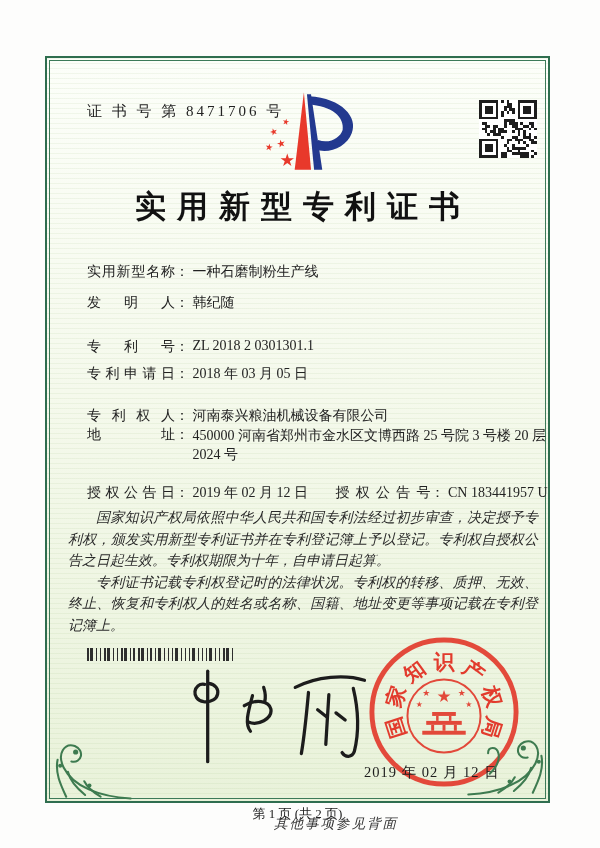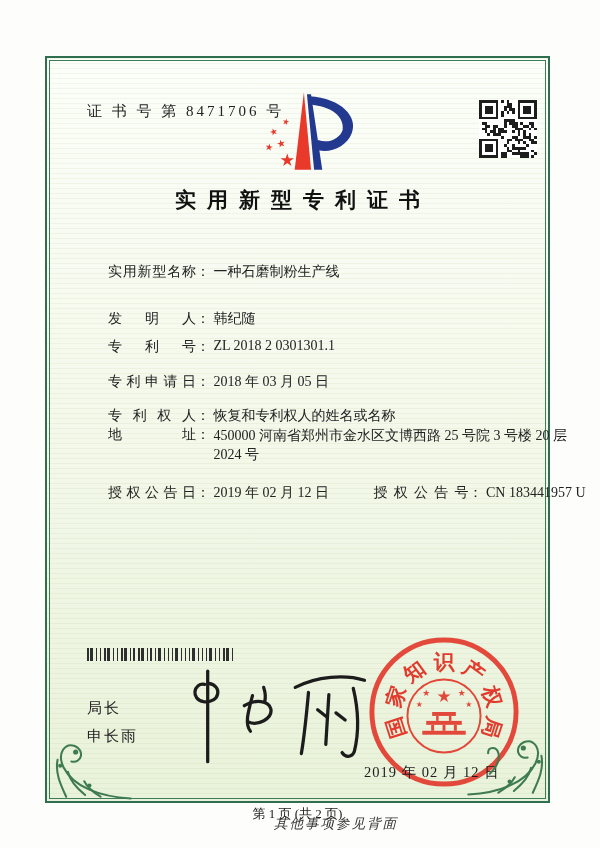--- a/index.html
+++ b/index.html
@@ -22,35 +22,35 @@
     border:1px solid #3c7a58;pointer-events:none;
   }
   .cert-no{
     position:absolute;left:40px;top:44px;font-size:15px;letter-spacing:3px;color:#222;
   }
   .logo{position:absolute;left:212px;top:26px;width:102px;height:102px;}
   .qr{position:absolute;left:432px;top:42px;width:58px;height:58px;background:#fff;}
   .qr svg{width:100%;height:100%;shape-rendering:crispEdges;}
   .title{
     position:absolute;left:0;top:128px;width:100%;text-align:center;
-    font-size:21px;font-weight:bold;letter-spacing:11px;color:#111;text-indent:11px;
+    font-size:31px;font-weight:bold;letter-spacing:11px;color:#111;text-indent:11px;
   }
   .fields{position:absolute;left:40px;top:0;width:440px;font-size:14px;}
   .frow{position:absolute;left:0;white-space:nowrap;}
   .flabel{
     display:inline-block;width:88px;text-align:justify;text-align-last:justify;
-    vertical-align:top;color:#222;margin-left:21px;
+    vertical-align:top;color:#222;
   }
   .fcolon{vertical-align:top;}
   .fvalue{color:#222;}
   .fvalue.wrap{
     display:inline-block;width:372px;vertical-align:top;white-space:normal;
     line-height:19px;
   }
-  .frow .second{margin-left:41px;}
+  .frow .second{margin-left:24px;}
   .flabel.w2{width:95px;}
   .body-paragraphs{
     position:absolute;left:66px;top:505px;width:470px;
     font-size:14px;line-height:21.5px;font-style:italic;color:#2a2a2a;
     text-align:justify;
   }
   .body-paragraphs p{margin:0;text-indent:2em;}
   .barcode{
     position:absolute;left:85px;top:647px;width:147px;height:13px;
     background:repeating-linear-gradient(90deg,
@@ -214,55 +214,55 @@
     </svg>
   </div>
 
   <div class="title">实用新型专利证书</div>
 
   <div class="fields">
     <div class="frow" style="top:205px">
       <span class="flabel">实用新型名称</span><span class="fcolon">：</span>
       <span class="fvalue">一种石磨制粉生产线</span>
     </div>
-    <div class="frow" style="top:252px">
+    <div class="frow" style="top:236px">
       <span class="flabel">发明人</span><span class="fcolon">：</span>
       <span class="fvalue">韩纪随</span>
     </div>
     <div class="frow" style="top:280px">
       <span class="flabel">专利号</span><span class="fcolon">：</span>
       <span class="fvalue">ZL 2018 2 0301301.1</span>
     </div>
-    <div class="frow" style="top:315px">
+    <div class="frow" style="top:307px">
       <span class="flabel">专利申请日</span><span class="fcolon">：</span>
       <span class="fvalue">2018 年 03 月 05 日</span>
     </div>
     <div class="frow" style="top:349px">
       <span class="flabel">专利权人</span><span class="fcolon">：</span>
-      <span class="fvalue">恢复和专利权人的姓名或名称</span>
+      <span class="fvalue">河南泰兴粮油机械设备有限公司</span>
     </div>
     <div class="frow" style="top:368px">
       <span class="flabel">地址</span><span class="fcolon">：</span>
       <span class="fvalue wrap">450000 河南省郑州市金水区文博西路 25 号院 3 号楼 20 层 2024 号</span>
     </div>
     <div class="frow" style="top:426px">
       <span class="flabel">授权公告日</span><span class="fcolon">：</span>
       <span class="fvalue">2019 年 02 月 12 日</span>
       <span class="second flabel w2">授权公告号</span><span class="fcolon">：</span>
       <span class="fvalue">CN 183441957 U</span>
     </div>
   </div>
 
+  <div class="body-paragraphs" style="left:21px;top:449px;">
+    <p>国家知识产权局依照中华人民共和国专利法经过初步审查，决定授予专利权，颁发实用新型专利证书并在专利登记簿上予以登记。专利权自授权公告之日起生效。专利权期限为十年，自申请日起算。</p>
+    <p>专利证书记载专利权登记时的法律状况。专利权的转移、质押、无效、终止、恢复和专利权人的姓名或名称、国籍、地址变更等事项记载在专利登记簿上。</p>
+  </div>
 
   <div class="barcode" style="left:40px;top:590px;"></div>
 
-  <div class="commissioner" style="left:40px;top:636px;">
-    <div>局长</div>
-    <div>申长雨</div>
-  </div>
 
   <div class="signature" style="left:127px;top:606px;">
     <svg viewBox="0 0 210 110" width="214" height="112" fill="none" stroke="#1c1c1c" stroke-width="3.2" stroke-linecap="round">
       <path d="M30,20 C19,18 16,35 29,37 C45,39 48,21 34,19"></path>
       <path d="M33,7 L33,96"></path>
       <path d="M77,31 C73,46 69,59 75,66"></path>
       <path d="M69,41 C80,34 93,36 95,44 C97,54 82,61 73,57"></path>
       <path d="M88,23 C90,29 90,33 89,37"></path>
       <path d="M119,23 C140,12 168,10 187,16"></path>
       <path d="M132,28 C130,50 128,70 125,88"></path>

